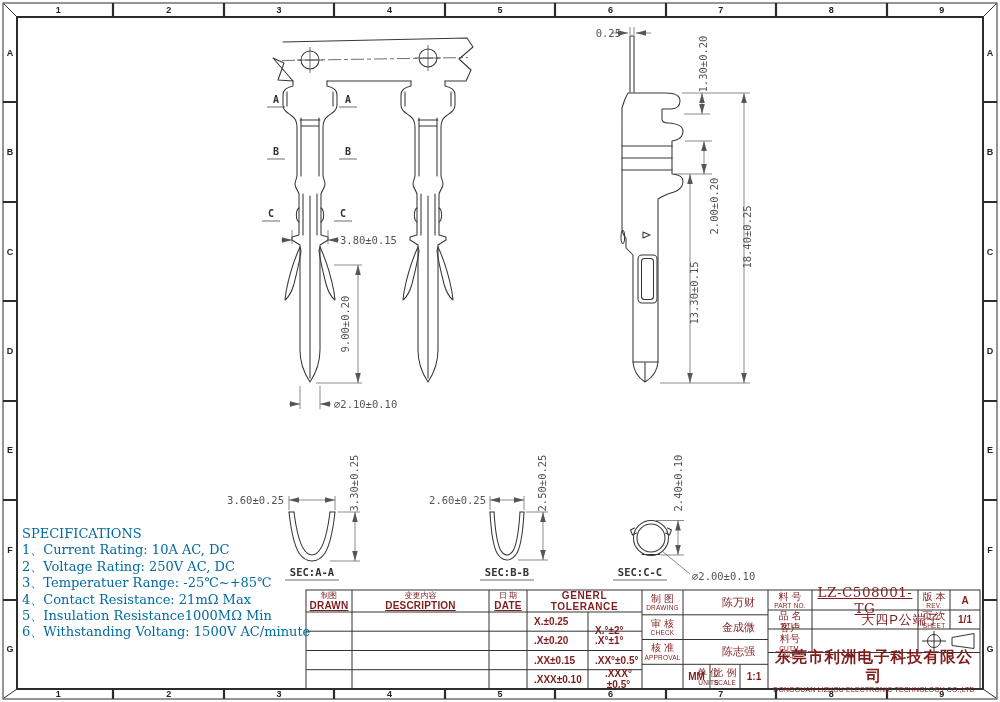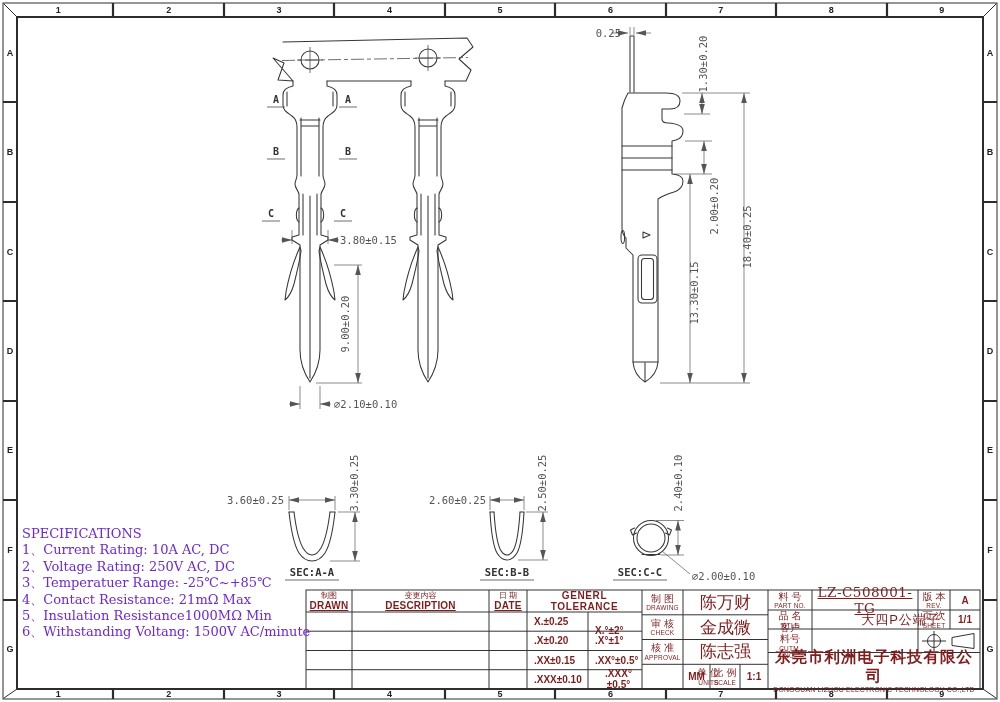--- a/index.html
+++ b/index.html
@@ -1,32 +1,32 @@
 <!DOCTYPE html>
 <html><head>
 <meta charset="utf-8">
 <style>
   html,body{margin:0;padding:0;background:#e8e8e8;}
   #sheet{position:relative;width:1000px;height:702px;background:#ffffff;overflow:hidden;
          font-family:"Liberation Sans",sans-serif;}
   #draw{position:absolute;left:0;top:0;}
   .gl{position:absolute;transform:translate(-50%,-50%);font:bold 9px "Liberation Sans",sans-serif;color:#222;}
   
-  #specs{position:absolute;left:22px;top:526px;width:300px;color:#6d28d9;
+  #specs{position:absolute;left:22px;top:526px;width:300px;color:#0369a1;
          font-family:"DejaVu Serif",serif;font-size:13px;line-height:16.4px;white-space:nowrap;}
   .spec-item{white-space:nowrap;}
   
   .tb-cell{position:absolute;display:flex;align-items:center;justify-content:center;color:#7f1d1d;text-align:center;}
   .lbl{flex-direction:column;line-height:1.15;}
   .lbl .zh{font-size:10px;}
   .lbl .en{font-size:6.5px;letter-spacing:.2px;}
   .hdr .zh{font-size:8px;} .hdr .en{font-weight:bold;font-size:10px;text-decoration:underline;}
   .tol-hdr{font:600 10px "Liberation Sans",sans-serif;letter-spacing:.6px;}
   .tol-val{font:600 10px "Liberation Sans",sans-serif;justify-content:flex-start;padding-left:7px;box-sizing:border-box;}
-  .cjk-name{font-size:17px;}
+  .cjk-name{font-size:11px;margin-left:13px;}
   .val-b{font-weight:bold;font-size:10px;}
   .part-no{font-family:"DejaVu Serif",serif;font-size:13.5px;letter-spacing:.5px;}
   .prod-name{font-size:13px;letter-spacing:1px;padding-left:36px;}
   .company{flex-direction:column;line-height:1.25;}
   .company .zh{font-size:15.5px;font-weight:600;letter-spacing:1px;}
   .company .en{font-size:6.9px;letter-spacing:.2px;}
   
   text{user-select:none;}
 </style>
 </head>

